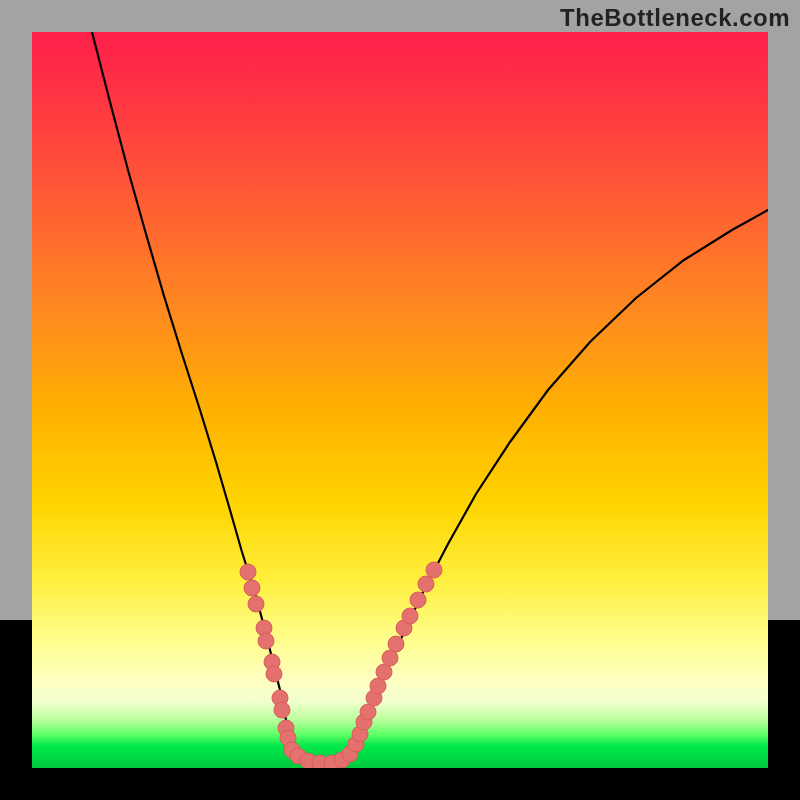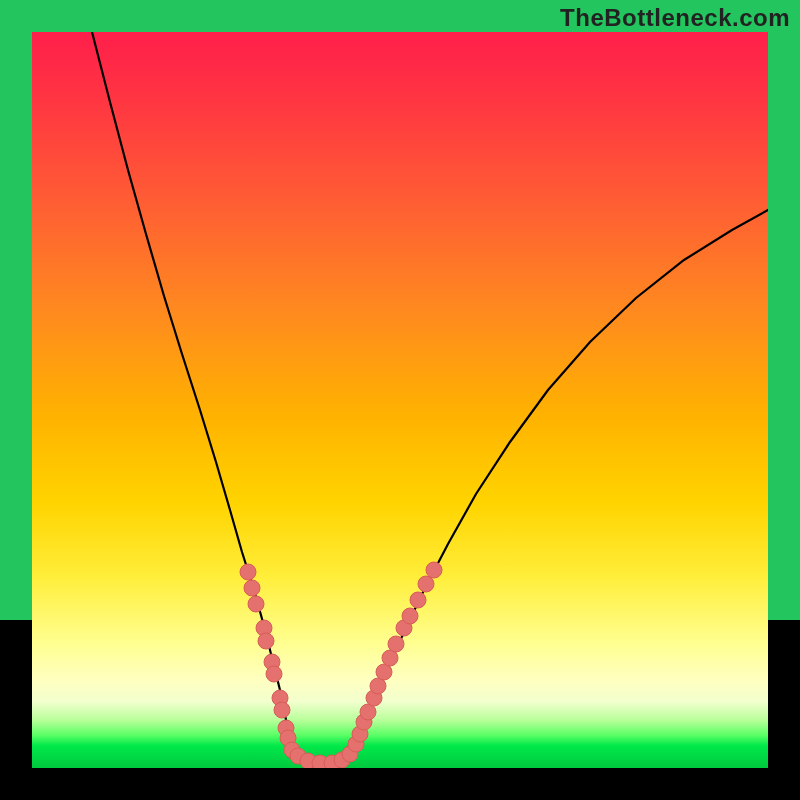--- a/index.html
+++ b/index.html
@@ -8,21 +8,21 @@
     width: 800px;
     height: 800px;
     background: #000;
     overflow: hidden;
     font-family: Arial, Helvetica, sans-serif;
   }
   .stage {
     position: relative;
     width: 800px;
     height: 620px;
-    background: #22c55e;
+    background: #a3a3a3;
   }
   .watermark {
     position: absolute;
     top: 4px;
     right: 10px;
     color: #222;
     font-size: 24px;
     font-weight: 600;
     letter-spacing: 0.5px;
     z-index: 50;

